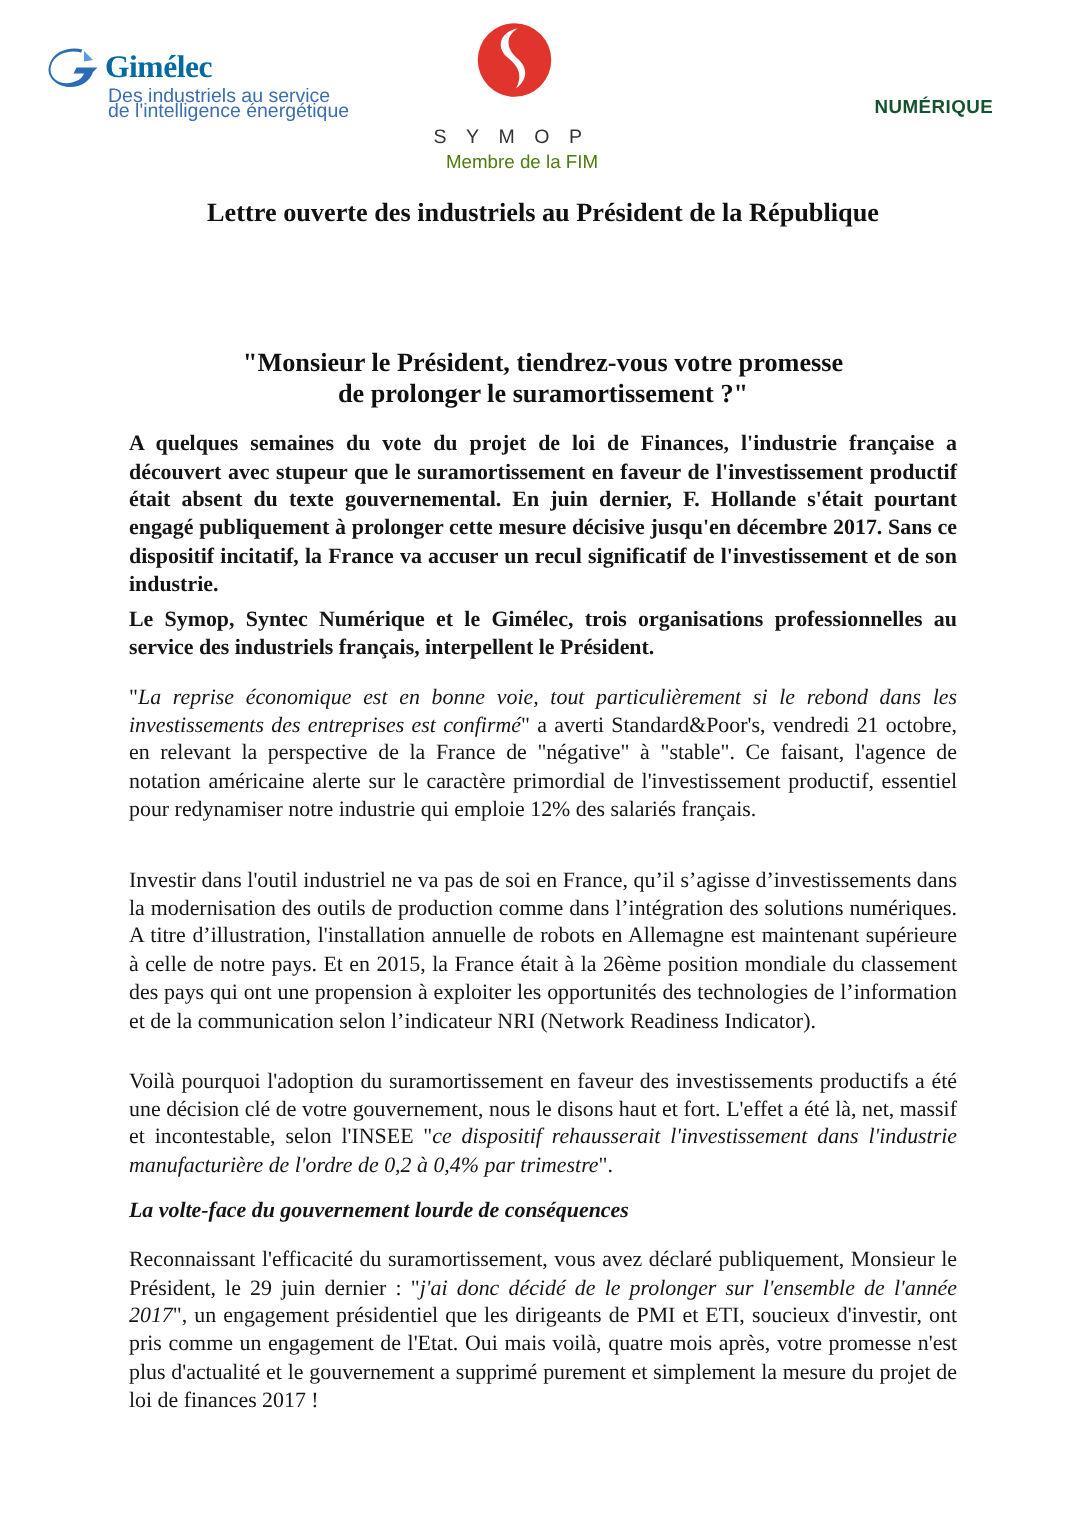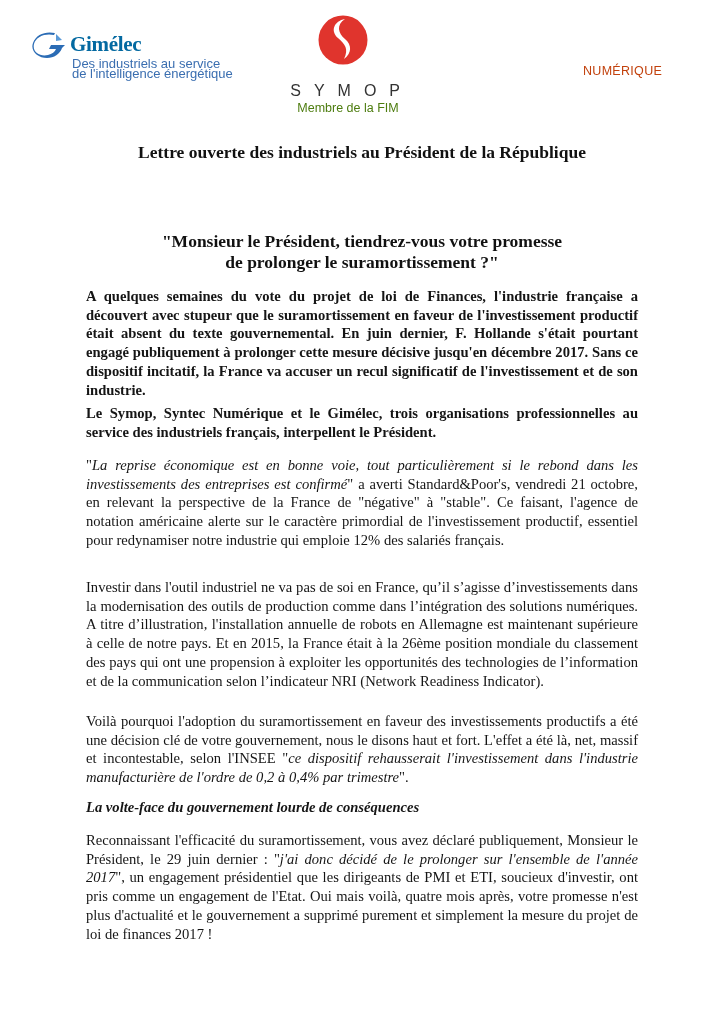--- a/index.html
+++ b/index.html
@@ -9,36 +9,36 @@
   
   .logo-gimelec { position: absolute; left: 32px; top: 30px; width: 150px; height: 48px; }
   .gim-mark { position: absolute; left: 0; top: 2px; width: 34px; height: 26px; }
   .gim-name { position: absolute; left: 38px; top: 0; font-family: Liberation Serif, serif;
               font-weight: bold; font-size: 21px; color: #0369a1; letter-spacing: -0.3px; line-height: 28px; }
   .gim-tag { position: absolute; left: 40px; top: 29px; font-family: "Liberation Sans", sans-serif;
              font-size: 13px; line-height: 10px; color: #3a6eb0; white-space: nowrap; }
 
   .logo-symop { position: absolute; left: 283px; top: 12px; width: 130px; height: 95px; text-align: center; }
   .symop-mark { position: absolute; left: 35px; top: 3px; width: 50px; height: 50px; }
-  .symop-name { position: absolute; left: 0; top: 70px; width: 124px; text-align: right;
-                font-family: "Liberation Sans", sans-serif; font-size: 16px; letter-spacing: 13px;
+  .symop-name { position: absolute; left: 0; top: 70px; width: 124px; text-align: left;
+                font-family: "Liberation Sans", sans-serif; font-size: 13px; letter-spacing: 13px;
                 color: #333; line-height: 18px; padding-left: 6px; }
   .symop-sub { position: absolute; left: 0; top: 89px; width: 130px; text-align: center;
                font-family: "Liberation Sans", sans-serif; font-size: 12.5px; color: #4d7c0f; line-height: 14px; }
 
   .logo-syntec { position: absolute; left: 545px; top: 22px; width: 130px; height: 60px; }
   .syntec-name { position: absolute; left: 0; top: 0; font-family: "Liberation Serif", serif;
                  font-size: 39px; color: #4f5b6c; line-height: 42px; letter-spacing: -0.5px; }
   .syntec-sub { position: absolute; left: 38px; top: 42px; font-family: "Liberation Sans", sans-serif;
-                font-weight: normal; font-size: 12.5px; color: #c2410c; line-height: 14px; letter-spacing: 0.3px; }
+                font-weight: bold; font-size: 12.5px; color: #14532d; line-height: 14px; letter-spacing: 0.3px; }
 
   
   .title-block { position: absolute; left: 80px; width: 564px; text-align: center;
                  font-weight: bold; font-size: 17.5px; line-height: 21px; color: #111; }
-  .title-main { top: 142px; }
+  .title-main { top: 131px; }
   .title-quote { top: 231px; }
   .title-block div { white-space: nowrap; }
 
   
   .body-text { position: absolute; left: 86px; width: 552px; font-size: 14.6px; line-height: 18.7px;
                text-align: justify; color: #151515; }
   .body-text p { margin: 0; }
   .p-lead { top: 287px; font-weight: bold; }
   .p-orgs { top: 404px; font-weight: bold; }
   .p-sp { top: 456px; }

